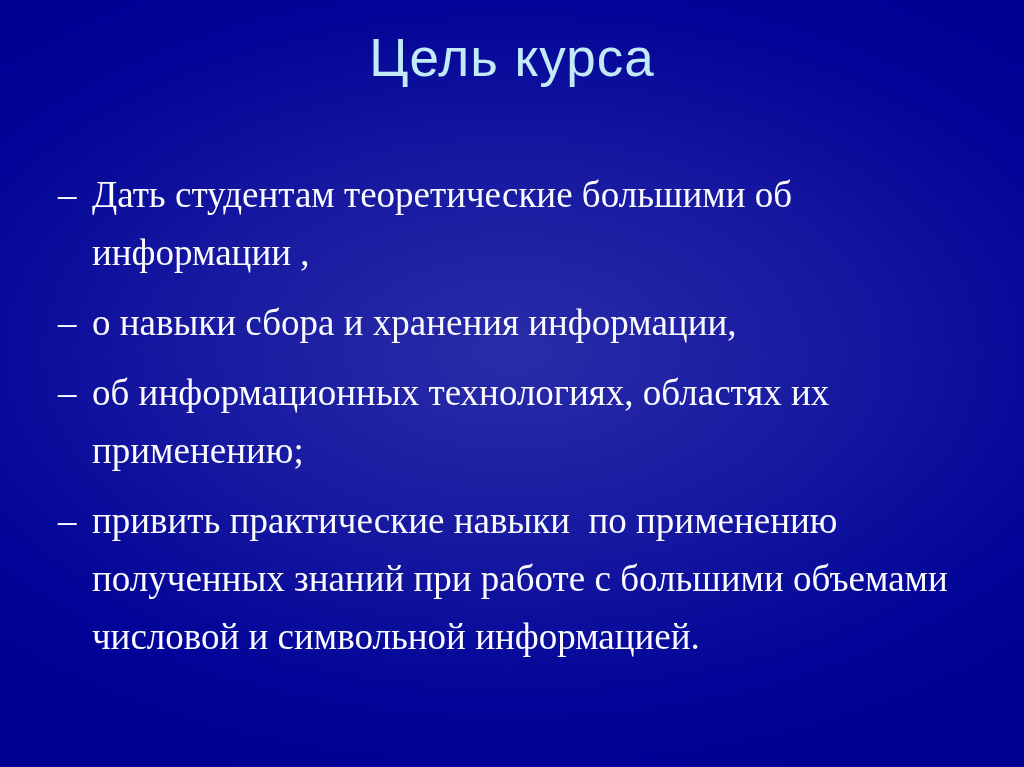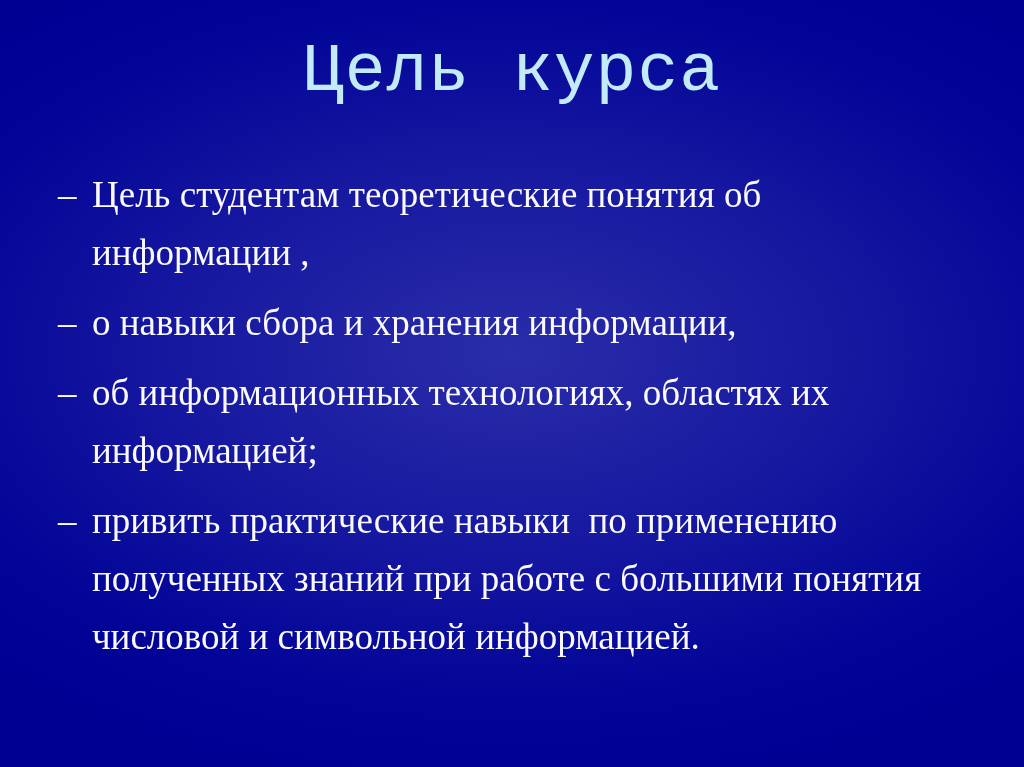--- a/index.html
+++ b/index.html
@@ -13,26 +13,26 @@
     height: 767px;
     overflow: hidden;
     background: radial-gradient(ellipse 75% 58% at 50% 46%,
                 #2a2da8 0%,
                 #14169f 48%,
                 #020597 78%,
                 #000093 100%);
     font-family: "Liberation Serif", serif;
   }
   .slide-title {
-    margin: 6px;
+    margin: 0;
     padding-top: 28px;
     text-align: center;
-    font-family: Liberation Mono, monospace;
+    font-family: Liberation Sans, sans-serif;
     font-weight: 400;
-    font-size: 68px;
+    font-size: 53px;
     line-height: 1.12;
     color: #c2ebf7;
     letter-spacing: 1px;
   }
   .bullet-list {
     list-style: none;
     margin: 0;
     padding: 0;
     position: absolute;
     left: 58px;
@@ -60,33 +60,33 @@
 <body>
 
 <div class="slide">
 
   <h1 class="slide-title">Цель курса</h1>
 
   <ul class="bullet-list">
 
     <li class="bullet-item">
       <span class="bullet-dash">–</span>
-      <span class="bullet-text">Цель студентам теоретические понятия об информации ,</span>
+      <span class="bullet-text">Дать студентам теоретические большими об информации ,</span>
     </li>
 
     <li class="bullet-item">
       <span class="bullet-dash">–</span>
       <span class="bullet-text">о навыки сбора и хранения информации,</span>
     </li>
 
     <li class="bullet-item">
       <span class="bullet-dash">–</span>
-      <span class="bullet-text">об информационных технологиях, областях их информацией;</span>
+      <span class="bullet-text">об информационных технологиях, областях их применению;</span>
     </li>
 
     <li class="bullet-item">
       <span class="bullet-dash">–</span>
-      <span class="bullet-text">привить практические навыки  по применению полученных знаний при работе с большими понятия  числовой и символьной информацией.</span>
+      <span class="bullet-text">привить практические навыки  по применению полученных знаний при работе с большими объемами  числовой и символьной информацией.</span>
     </li>
 
   </ul>
 
 </div>
 
 </body></html>

